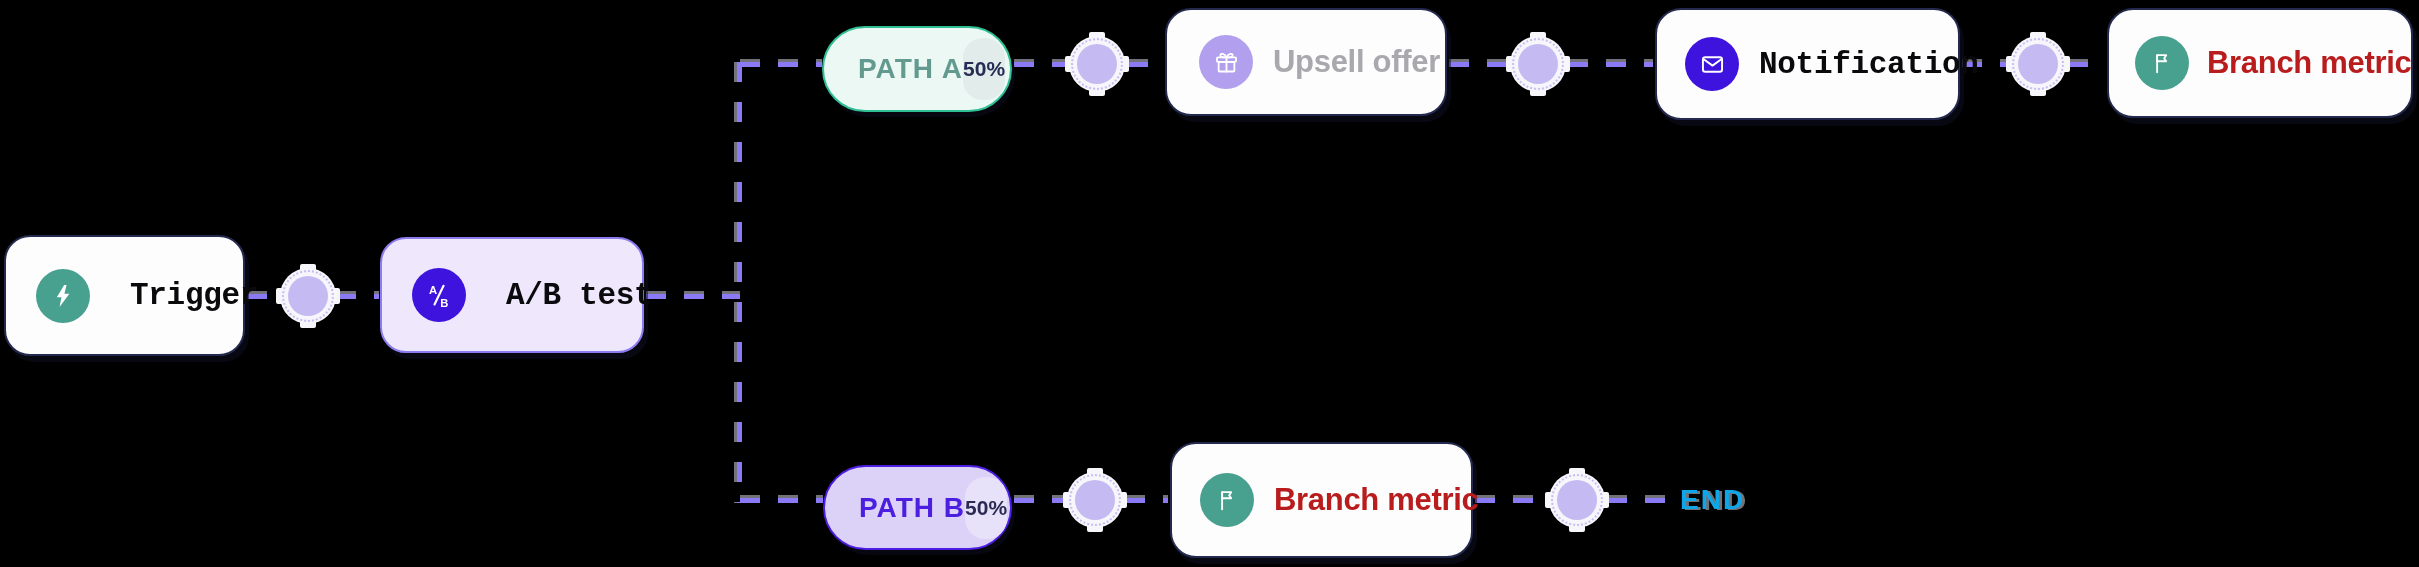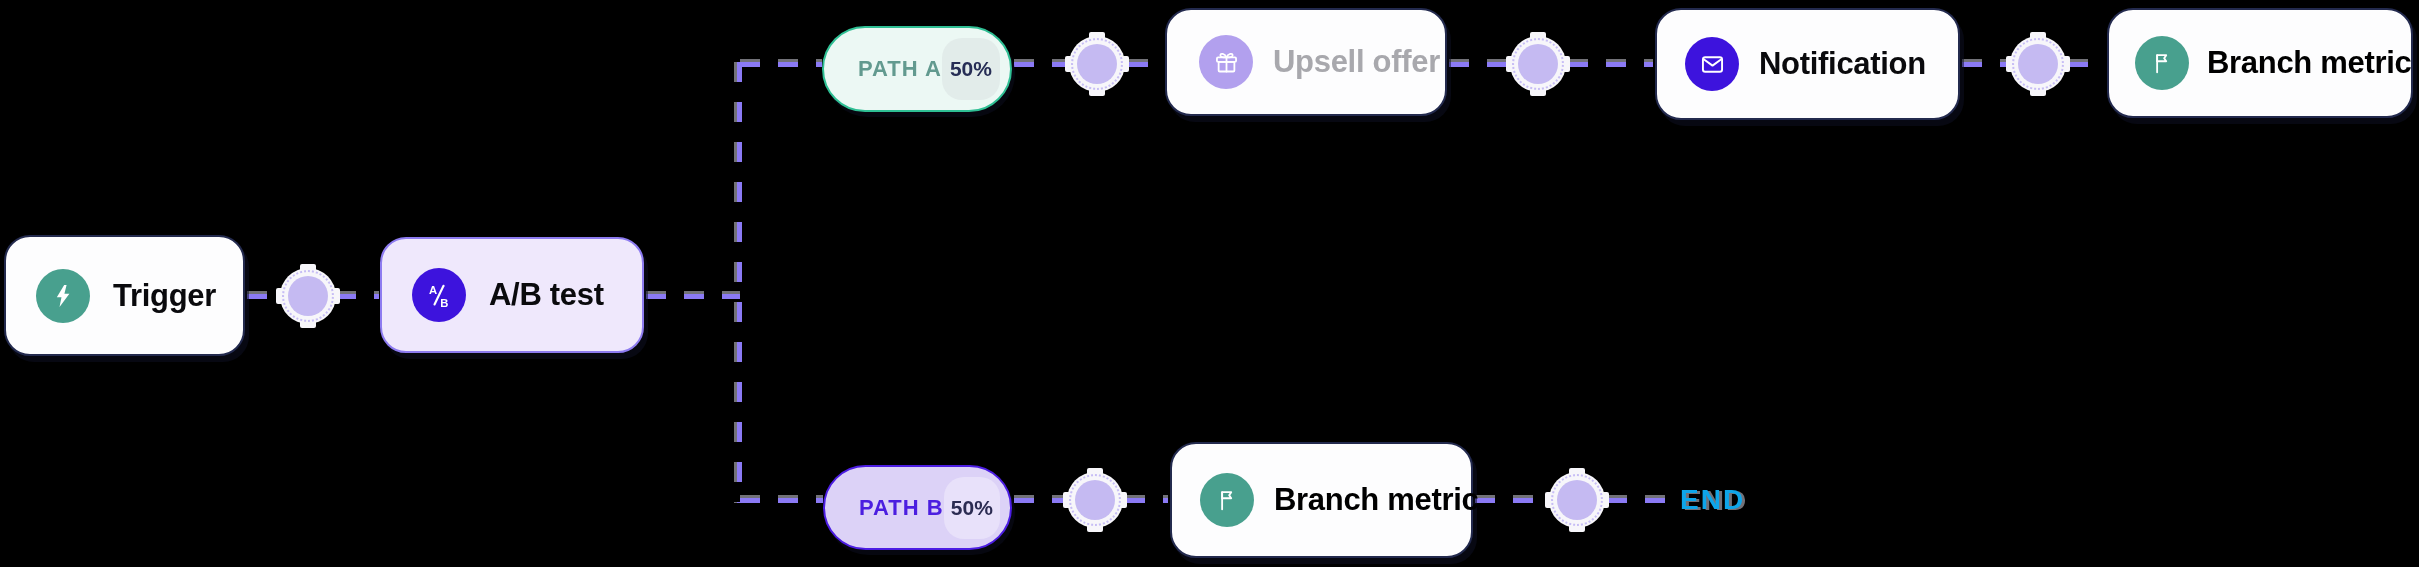--- a/index.html
+++ b/index.html
@@ -31,29 +31,29 @@
   .dot .tab.t{width:16px;height:10px;left:20px;top:-4px;}
   .dot .tab.b{width:16px;height:10px;left:20px;bottom:-4px;}
   .dot .tab.l{width:10px;height:16px;left:-4px;top:20px;}
   .dot .tab.r{width:10px;height:16px;right:-4px;top:20px;}
   .dot .core{
     position:absolute;left:8px;top:8px;width:40px;height:40px;border-radius:50%;
     background:#c5baf2;
   }
   
   .node{
-    position:absolute;display:flex;align-items:center;gap:23px;
+    position:absolute;display:flex;align-items:center;gap:40px;
     border-radius:26px;box-sizing:border-box;z-index:2;
     box-shadow:4px 6px 0 rgba(12,14,32,0.55);
   }
   .node.white{background:#fdfdfe;border:2.5px solid #232a4e;}
   .node.lav{background:#efe8fc;border:2.5px solid #8d7bf0;}
   .nlabel{font-weight:bold;font-size:31px;letter-spacing:-0.3px;white-space:nowrap;}
-  .nlabel.black{color:#0a0a0d;}
-  .nlabel.navy{color:#000000;}
+  .nlabel.black{color:#0a0a0d;font-family:Liberation Mono, monospace;}
+  .nlabel.navy{color:#b91c1c;}
   .nlabel.gray{color:#a8a8ad;}
   .circle{
     flex:0 0 auto;width:54px;height:54px;border-radius:50%;
     display:flex;align-items:center;justify-content:center;
   }
   .circle.teal{background:#48a08e;}
   .circle.indigo{background:#3d13dd;}
   .circle.lpurple{background:#b2a0ee;}
   .circle svg{display:block;}
   #n-trigger{left:4px;top:235px;width:241px;height:121px;padding:0 30px;}
@@ -63,21 +63,21 @@
   #n-bm-a{left:2107px;top:8px;width:306px;height:110px;padding:0 26px;gap:18px;}
   #n-bm-b{left:1170px;top:442px;width:303px;height:116px;padding:0 28px;gap:20px;}
   
   .pill{
     position:absolute;display:flex;align-items:center;box-sizing:border-box;
     border-radius:43px;padding:0 10px 0 34px;z-index:2;
     box-shadow:3px 5px 0 rgba(12,14,32,0.5);
   }
   #pill-a{left:822px;top:26px;width:190px;height:86px;background:#ecf8f4;border:2.5px solid #2fbf94;}
   #pill-b{left:823px;top:465px;width:189px;height:85px;background:#dcd2f7;border:2.5px solid #4c1de3;}
-  .pill-label{font-weight:bold;font-size:22px;letter-spacing:1px;white-space:nowrap;}
+  .pill-label{font-weight:bold;font-size:28px;letter-spacing:1px;white-space:nowrap;}
   #pill-a .pill-label{color:#629a8f;}
   #pill-b .pill-label{color:#4b1ee0;}
   .chip{
     margin-left:auto;width:80px;height:62px;border-radius:20px;
     display:flex;align-items:center;justify-content:center;
     font-weight:bold;font-size:21px;color:#262d55;
   }
   #pill-a .chip{background:#e2ecea;}
   #pill-b .chip{background:#e8e1fa;color:#2b2b52;}
   

